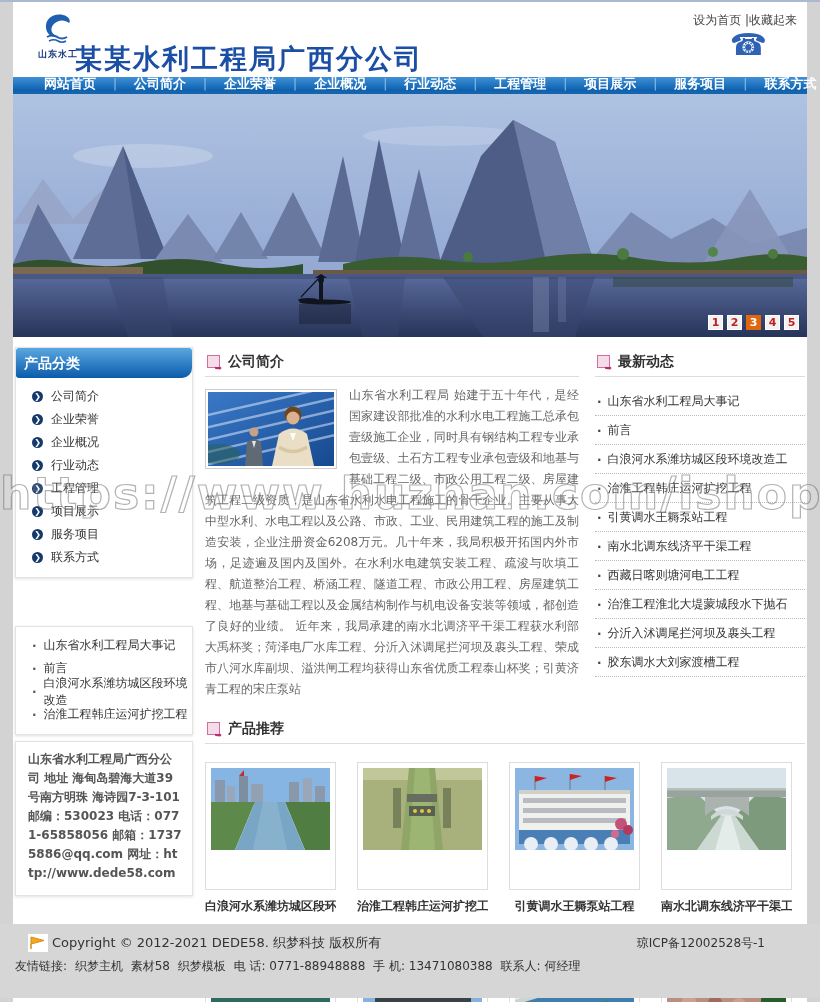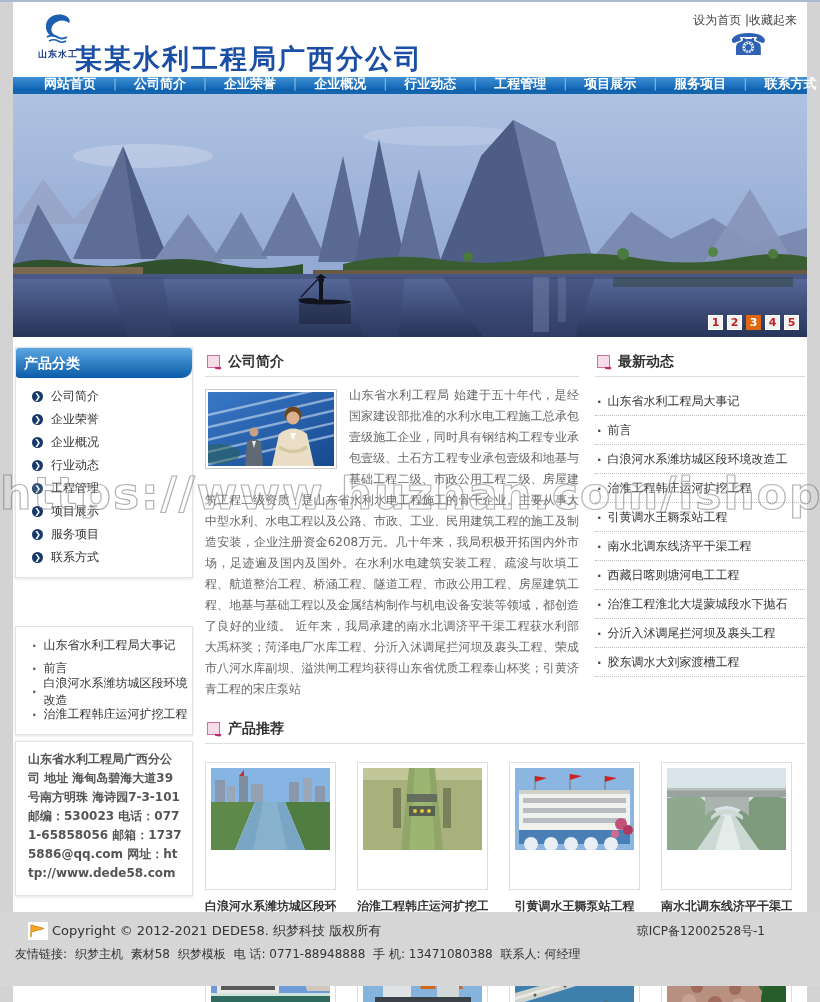--- a/index.html
+++ b/index.html
@@ -85,21 +85,21 @@
   .prod-cap { display:block; text-align:center; font-size:12px; color:#333; margin-top:8px;
               white-space:nowrap; overflow:hidden; }
 
   
   .watermark { position:absolute; left:0; top:468px; width:820px; font-size:44px; font-weight:bold;
                letter-spacing:2px; color:rgba(255,255,255,0.10);
                -webkit-text-stroke:1.2px rgba(115,115,115,0.55);
                pointer-events:none; z-index:50; white-space:nowrap; }
 
   
-  .footer { position:absolute; left:0; bottom:16px; width:820px; height:74px; background:#d6d6d6;
+  .footer { position:absolute; left:0; bottom:4px; width:820px; height:74px; background:#d6d6d6;
             padding-top:8px; font-size:12px; color:#333; }
   .foot-line1 { display:flex; align-items:center; padding:0 55px 0 28px; height:22px; }
   .flag-ico { width:20px; height:18px; background:#fff; margin-right:4px; display:flex;
               align-items:center; justify-content:center; }
   .copyright { font-size:13px; }
   .icp { margin-left:auto; font-size:12px; color:#333; }
   .foot-line2 { padding:4px 15px 0 15px; font-size:12px; }
   .foot-line2 span { margin-right:4px; }
   .foot-link { cursor:pointer; }
 </style>

